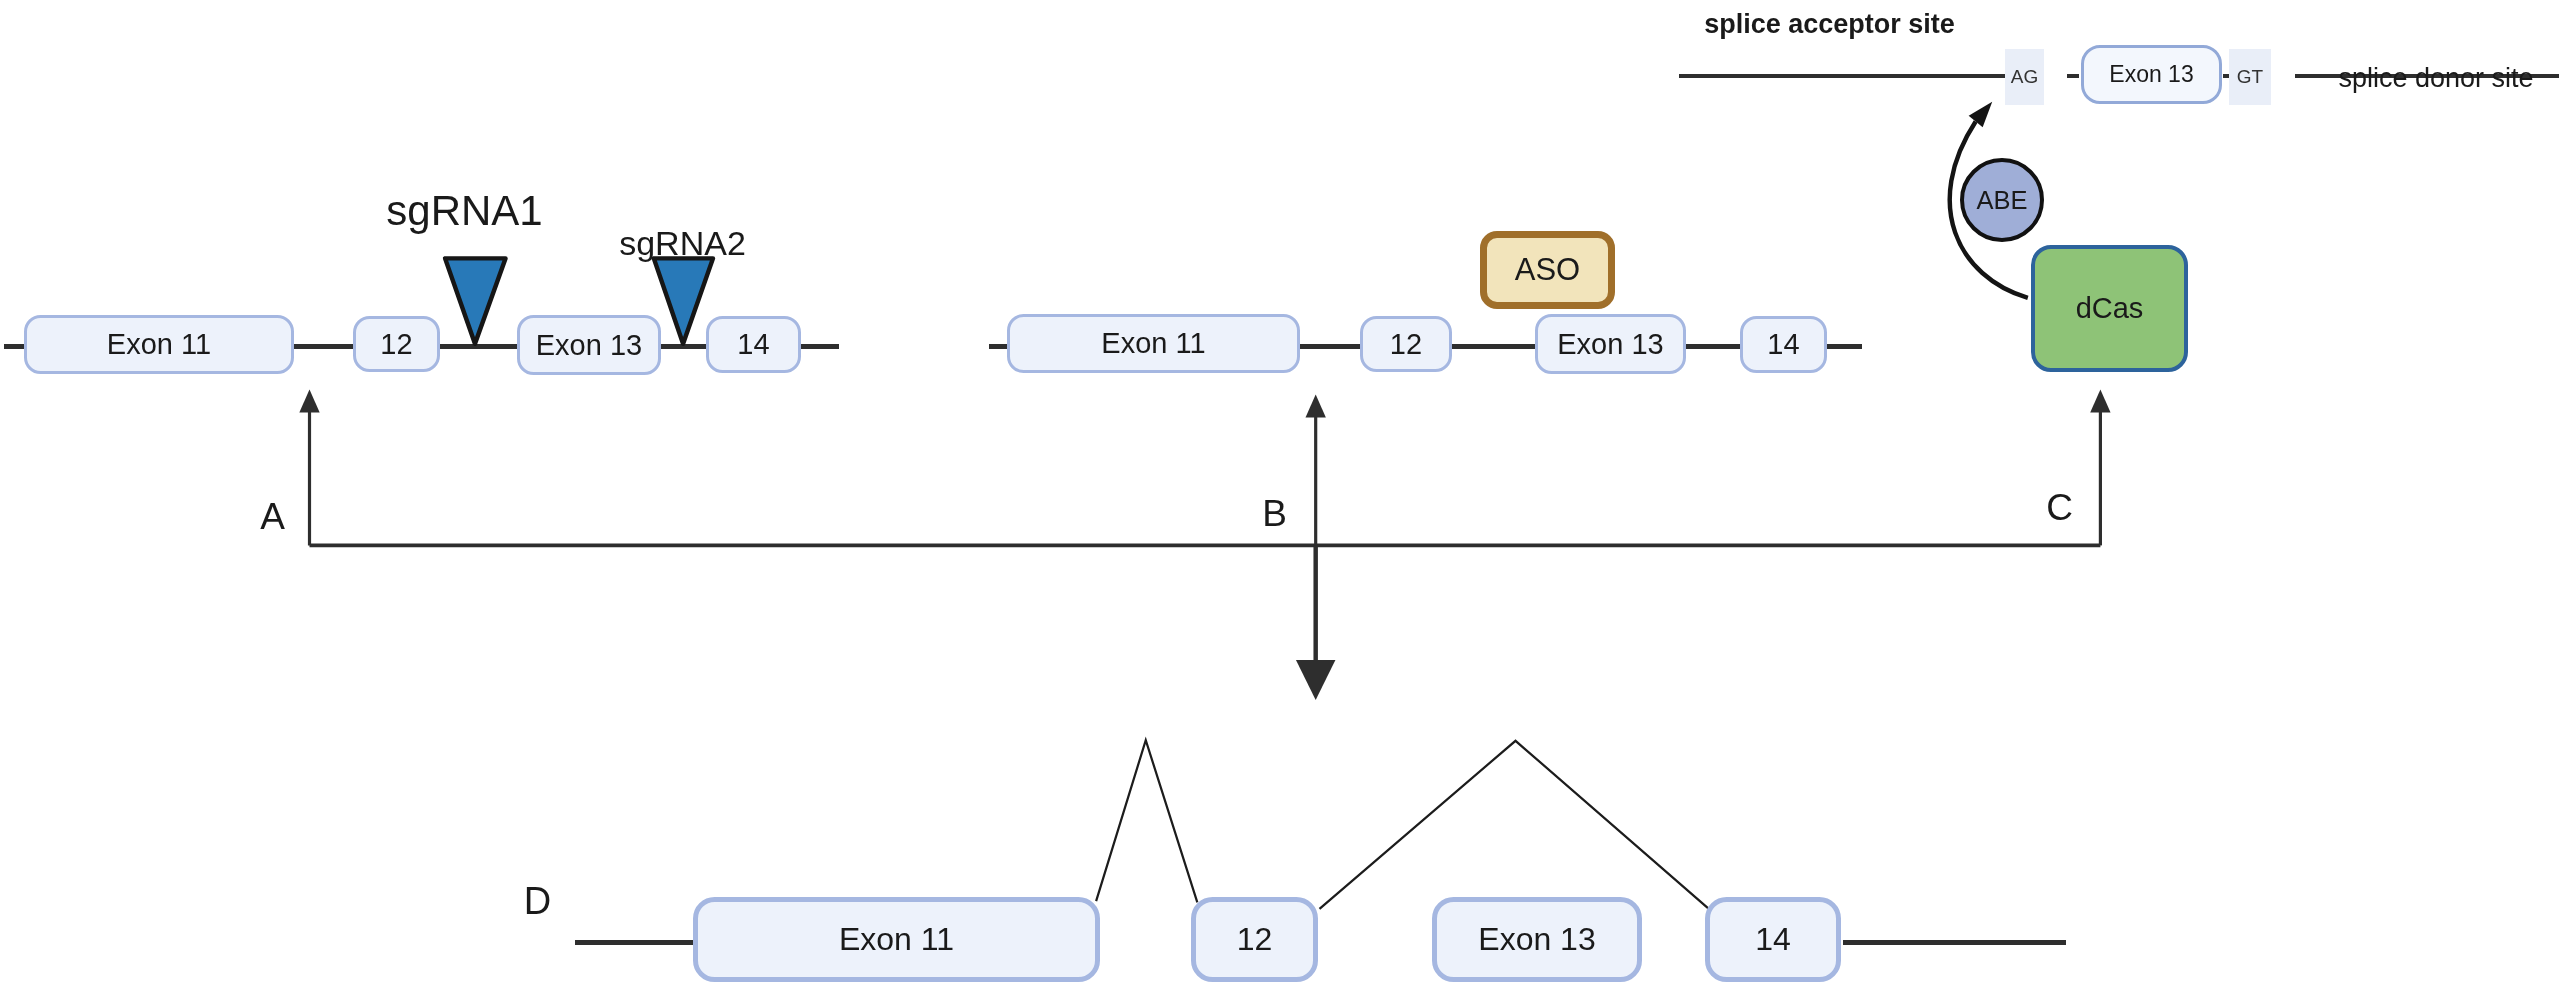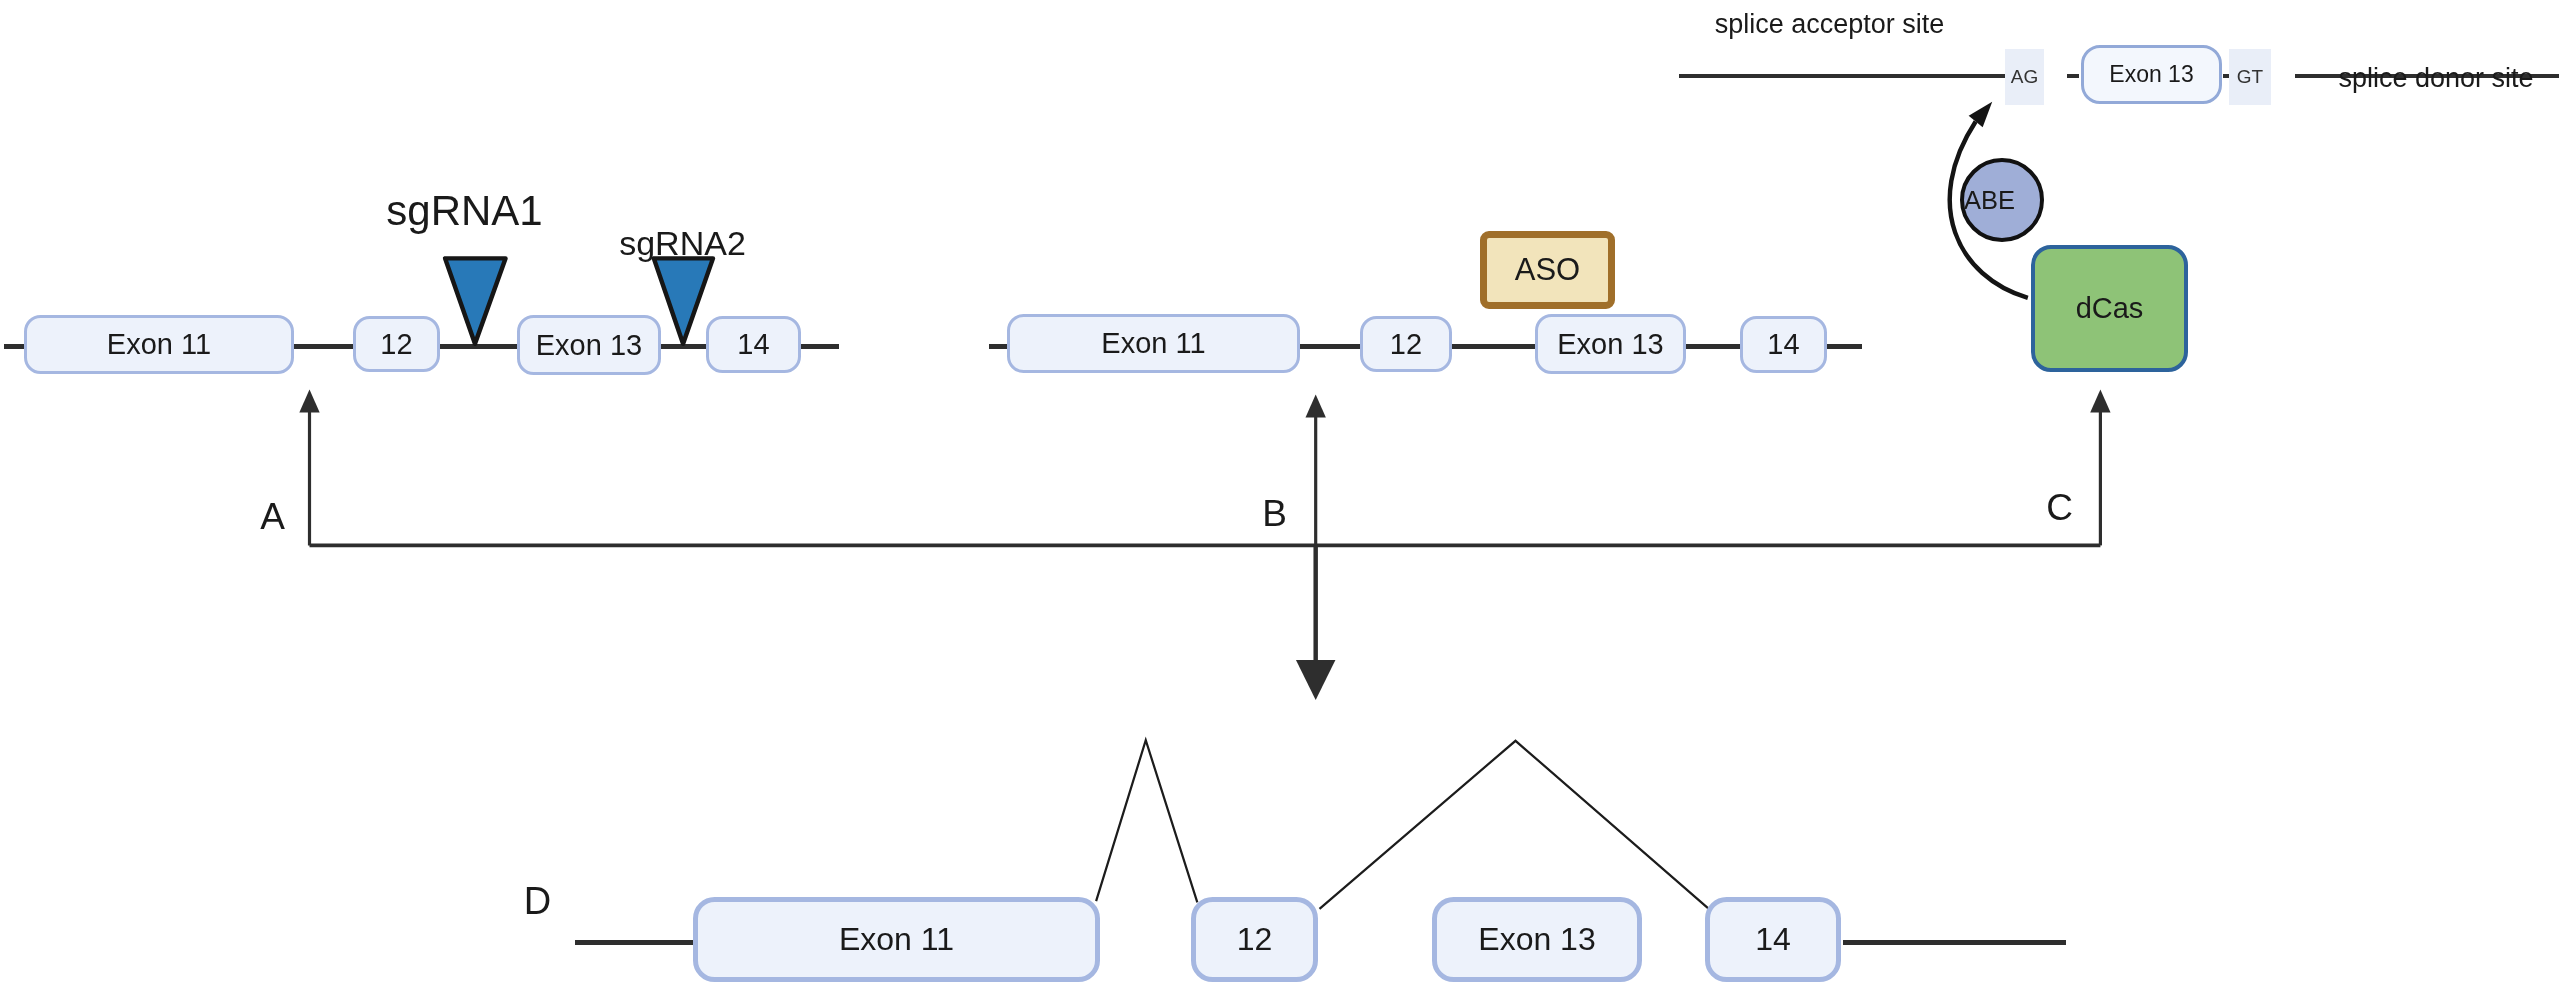--- a/index.html
+++ b/index.html
@@ -17,25 +17,25 @@
   .exon-d{border-width:5.1px;border-radius:21.6px;font-size:32px;}
   .lbl{position:absolute;display:flex;align-items:center;justify-content:center;
        color:var(--text);white-space:nowrap;}
   .panel-letter{font-size:37px;}
   .tag{position:absolute;box-sizing:border-box;background:var(--tag_bg);
        display:flex;align-items:center;justify-content:center;font-size:19px;color:#333;}
   .pill{position:absolute;box-sizing:border-box;background:var(--pill_fill);
         border:3.2px solid var(--pill_border);border-radius:19px;
         display:flex;align-items:center;justify-content:center;font-size:23px;color:var(--text);}
   .aso{position:absolute;box-sizing:border-box;background:var(--aso_fill);
-       border:7px solid var(--aso_border);border-radius:9px;
+       border:7px solid var(--aso_border);border-radius:17px;
        display:flex;align-items:center;justify-content:center;font-size:31px;color:var(--text);}
   .abe{position:absolute;box-sizing:border-box;background:var(--abe_fill);
        border:4.5px solid var(--abe_border);border-radius:50%;
-       display:flex;align-items:center;justify-content:flex-start;font-size:25.5px;color:var(--text);}
+       display:flex;align-items:center;justify-content:center;font-size:25.5px;color:var(--text);}
   .dcas{position:absolute;box-sizing:border-box;background:var(--dcas_fill);
         border:4.5px solid var(--dcas_border);border-radius:20px;
         display:flex;align-items:center;justify-content:center;font-size:29px;color:var(--text);}
   svg.overlay{position:absolute;left:0;top:0;pointer-events:none;}
 </style>
 </head>
 <body>
 
 <div id="canvas">
 
@@ -104,21 +104,21 @@
   <div class="exon" style="left:1360px;top:316px;width:92px;height:56px;">
       <span>12</span>
     </div>
   <div class="exon" style="left:1535px;top:314px;width:151px;height:60px;">
       <span>Exon 13</span>
     </div>
   <div class="exon" style="left:1740px;top:316px;width:87px;height:57px;">
       <span>14</span>
     </div>
 
-  <div class="lbl" style="left:1667px;top:7.6px;width:325px;height:33px;font-size:27px;">
+  <div class="lbl" style="left:1667px;top:7.6px;width:325px;height:33px;font-size:27px;font-weight:bold;">
       <span>splice acceptor site</span>
     </div>
   <div class="lbl" style="left:2299px;top:23px;width:274px;height:33px;font-size:27px;margin-top:39px;">
       <span>splice donor site</span>
     </div>
 
   <div class="tag" style="left:2005px;top:49px;width:39px;height:56px;">
       <span>AG</span>
     </div>
   <div class="pill" style="left:2081px;top:45px;width:141px;height:59px;">

